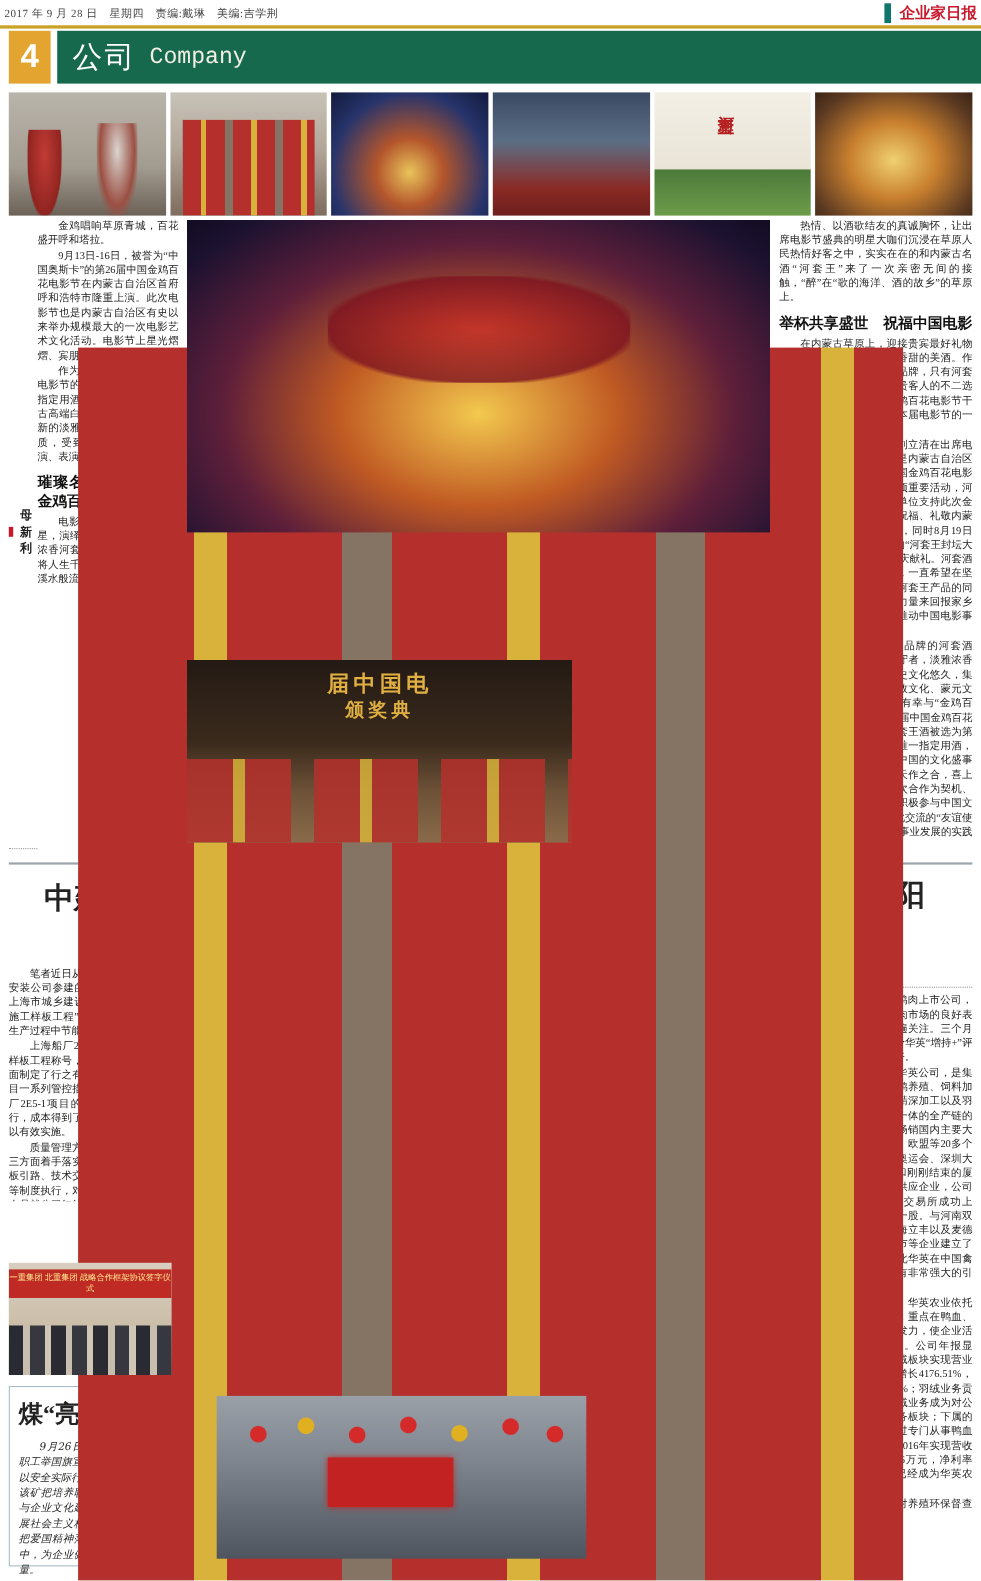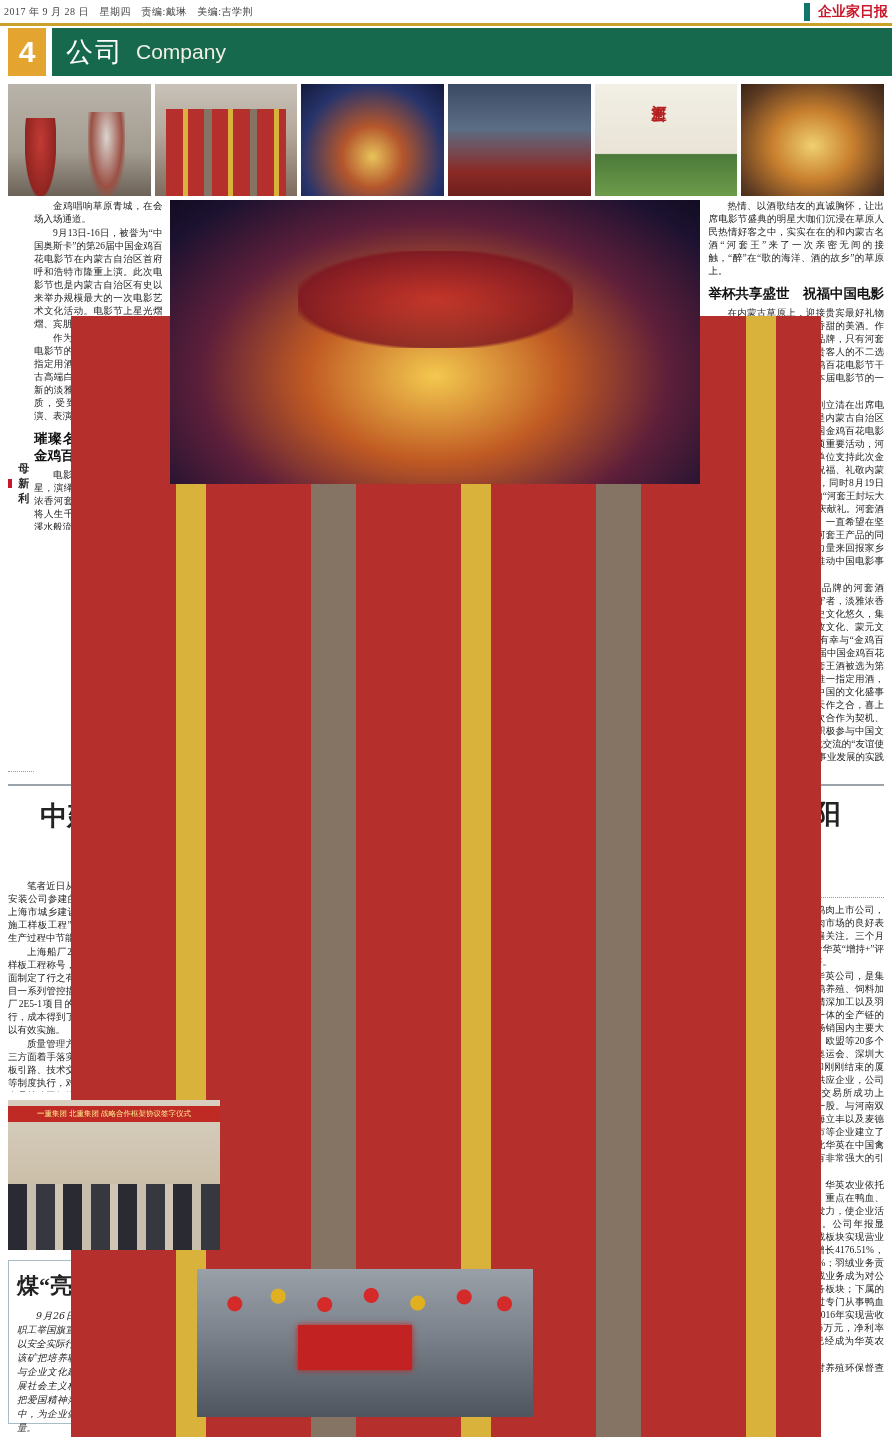--- a/index.html
+++ b/index.html
@@ -10,21 +10,21 @@
           border-bottom:3px solid #c9a227;padding:0 4px;}
   .dateline{font-size:10px;color:#444;letter-spacing:.5px;}
   .papername{font-size:14px;font-weight:bold;color:#c9182b;margin-left:10px;padding-left:8px;
              border-left:6px solid #0f766e;font-family:"Liberation Serif",serif;}
   
   .secband{display:flex;align-items:stretch;height:48px;margin-top:2px;}
   .pagenum{width:38px;background:#e3a52f;color:#fff;font-size:30px;font-weight:bold;
            display:flex;align-items:center;justify-content:center;margin-left:8px;
            font-family:"Liberation Sans",sans-serif;}
   .secgreen{flex:1;background:#17694e;color:#fff;display:flex;align-items:center;
-            margin-left:6px;padding-left:14px;font-family:Liberation Sans, sans-serif;}
+            margin-left:6px;padding-left:14px;font-family:Liberation Mono, monospace;}
   .secgreen .cn{font-size:27px;letter-spacing:2px;}
   .secgreen .en{font-size:21px;margin-left:12px;color:#f2efe4;}
   
   .strip{display:flex;gap:4px;margin:8px 8px 0 8px;height:112px;}
   .strip .ph{flex:1;position:relative;overflow:hidden;}
   
   .ph{background:#888;}
   .ph-interview{background:linear-gradient(180deg,#b9b4ab 0%,#a39c90 60%,#6c6258 100%);}
   .ph-interview:before{content:"";position:absolute;left:12%;top:30%;width:22%;height:70%;
       background:radial-gradient(ellipse at 50% 30%,#c23b35 0%,#8f2420 70%,transparent 75%);}
@@ -81,22 +81,22 @@
   .hdiv{height:2px;background:#9aa4aa;margin:6px 8px;}
   
   .bottom{display:flex;margin:0 8px;gap:10px;}
   .bleft{width:534px;border-right:1px solid #c3c9cd;padding-right:9px;}
   .bright{flex:1;}
   .hl2{font-size:27px;font-weight:bold;text-align:center;line-height:36px;margin:6px 0 10px 0;
        font-family:"Liberation Serif",serif;letter-spacing:.5px;}
   .cols3{display:flex;gap:8px;height:212px;overflow:hidden;}
   .cols3>div{flex:1;overflow:hidden;}
   .rowsign{display:flex;gap:8px;margin-top:8px;height:150px;}
-  .signph{width:212px;position:relative;overflow:hidden;
-     background:linear-gradient(180deg,#d8cfc0 0%,#cbbfa9 55%,#7a6b57 100%);}
+  .signph{width:148px;position:relative;overflow:hidden;
+     background:linear-gradient(180deg,#d8cfc0 0%,#cbbfa9 55%,#7a6b57 100%);margin-top:48px;}
   .signph .banner{position:absolute;top:6px;left:0;width:100%;background:#bf2a24;color:#ffe98f;
      font-size:7.5px;text-align:center;padding:3px 0;font-family:"Liberation Sans",sans-serif;}
   .signph:after{content:"";position:absolute;bottom:0;left:0;width:100%;height:44%;
      background:repeating-linear-gradient(90deg,#2a2a32 0 9%,#c8beae 9% 13%,#37373f 13% 22%,#cfc6b6 22% 26%);}
   .yizhong{flex:1;display:flex;flex-direction:column;}
   .hl3{font-size:16.5px;font-weight:bold;text-align:center;margin:0 0 6px 0;
        font-family:"Liberation Serif",serif;}
   .yzcols{display:flex;gap:8px;flex:1;overflow:hidden;}
   .yzcols>div{flex:1;overflow:hidden;}
   
@@ -155,21 +155,21 @@
   </div>
 
 
   <div class="art1">
     <div class="a1col1">
       <div class="byline">
         <span class="redsq"></span>
         <span>母新利</span>
       </div>
       <div class="txt bt">
-        <p>金鸡唱响草原青城，在会场入场通道。</p>
+        <p>金鸡唱响草原青城，百花盛开呼和塔拉。</p>
         <p>9月13日-16日，被誉为“中国奥斯卡”的第26届中国金鸡百花电影节在内蒙古自治区首府呼和浩特市隆重上演。此次电影节也是内蒙古自治区有史以来举办规模最大的一次电影艺术文化活动。电影节上星光熠熠、宾朋齐聚，精彩纷呈！</p>
         <p>作为第26届中国金鸡百花电影节的友情支持单位、唯一指定用酒的河套王酒，以内蒙古高端白酒品牌形象、独具创新的淡雅浓香型白酒的标杆品质，受到众多知名明星、导演、表演艺术家的广泛好评。</p>
         <div class="subhead">璀璨名酒明星　耀眼金鸡百花</div>
         <p>电影，沉积岁月真谛；明星，演绎人生变幻；一瓶淡雅浓香河套王，在杯酒推盏之间将人生千般情致演绎的如涓涓溪水般流淌而来。</p>
         <p>作为此次电影节的友情支持单位、唯一指定用酒，河套酒业怀着强烈的社会责任感和为自治区70周年大庆增光添彩的热烈情怀，积极踊跃的投入到电影节的各项活动中来，为家乡内蒙古文化事业建设默默努力付出着。</p>
 
       </div>
       <div class="ph ph-costume"></div>
     </div>
 
@@ -179,20 +179,24 @@
         <div class="a1midleft">
           <div class="mid2col">
             <div class="bt">
               <p>特别是出现在电影节开幕式、提名者表彰仪式、颁奖典礼及闭幕式等重头活动，在会场入场通道、明星入驻的酒店、呼市公交车体，都有河套酒业的品牌展示。</p>
               <p>“忽如一夜春风来，千树万树梨花开。”</p>
             </div>
             <div class="bt">
               <p>一时间，伴随着第26届中国金鸡百花电影节的东风，河套酒业的品牌宣传如雨后春笋般的出现在首府的大街小巷，映入人们的眼帘，成为茶余饭后的热门话题，扮靓了电影节，成为电影节的一颗耀眼明星。</p>
             </div>
           </div>
+          <div class="awards">
+            <div class="gold">届中国电</div>
+            <div class="gold gold2">颁奖典</div>
+          </div>
         </div>
         <div class="a1subcol">
           <div class="sh2">淡雅浓香河套王</div>
           <div class="sh2" style="margin-top:-4px">敬酒迎宾献哈达</div>
           <div class="bt">
             <p>与往届金鸡百花电影节最大不同之处在于，第26届中国金鸡百花电影节上组委会主办方结合内蒙古的地域文化和民族特色，特别在明星嘉宾走红毯的环节上安排了“敬酒迎献哈达”，用以体现内蒙古草原人民的传统敬酒习俗和热情好客。</p>
             <p>作为本届金鸡百花电影节唯一指定用酒，“河套王酒”理所当然成为这一环节的“主角”，被用作迎宾酒，与洁白的哈达一起礼敬明星大腕儿和嘉宾。</p>
             <p>在鲜红的迎宾红毯上，淡雅浓香的河套王酒，圣洁的哈达，悠扬的敬酒歌，蒙古族古老而悠久的迎接远方客人的仪式，充分的展现了内蒙古酒文化的魅力、草原民族的豪爽</p>
           </div>
         </div>

